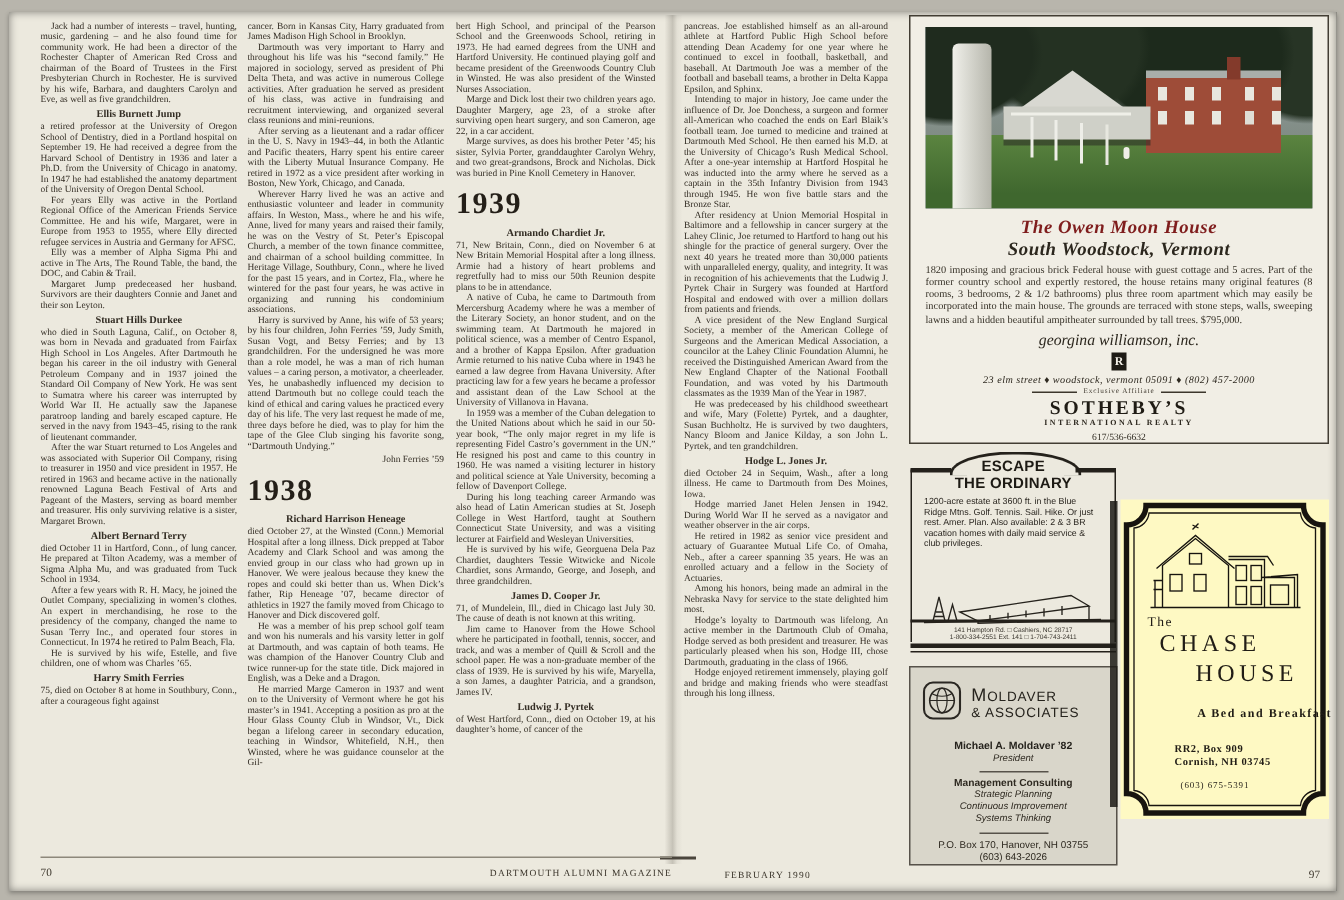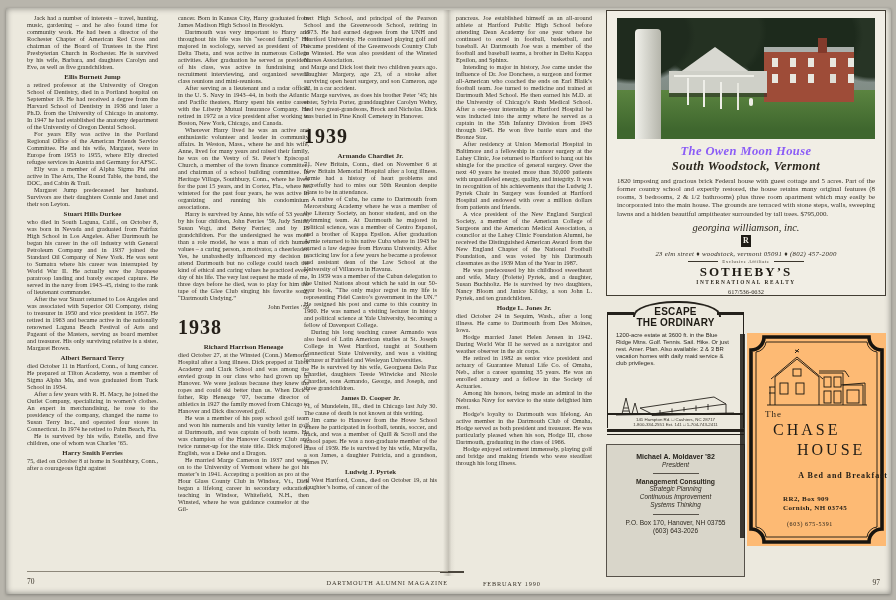--- a/index.html
+++ b/index.html
@@ -5,21 +5,21 @@
   html,body{margin:0;padding:0;}
   body{width:896px;height:600px;background:#b8b5ac;overflow:hidden;
        font-family:"Liberation Serif",serif;color:#2e2920;}
   .stage{position:relative;width:896px;height:600px;}
   .paper{position:absolute;left:6px;top:8px;right:5px;bottom:6px;background:#ece9de;
          box-shadow:0 0 6px rgba(0,0,0,.45) inset, 0 1px 3px rgba(0,0,0,.3);}
   
   .col{position:absolute;top:14px;height:560px;overflow:hidden;
        font-size:6.3px;line-height:7px;text-align:justify;color:#332d24;}
   .col-1{left:27px;width:131px;}
-  .col-2{left:178px;width:131px;}
+  .col-2{left:165px;width:131px;}
   .col-3{left:304px;width:133px;}
   .col-4{left:456px;width:136px;}
   .blk-p{text-indent:7px;}
   .blk-lead{text-indent:0;}
   .blk-h{font-weight:bold;text-align:center;font-size:6.9px;margin:3px 0 1px;text-indent:0;}
   .blk-year{font-weight:bold;text-align:left;font-size:20px;line-height:26px;margin:4px 0 3px;
             letter-spacing:1px;color:#241f18;}
   .blk-sig{text-align:right;margin:2px 0 2px;text-indent:0;}
   .gutter{position:absolute;left:443px;top:10px;width:12px;height:566px;
           background:linear-gradient(90deg,rgba(0,0,0,0) 0%,rgba(60,55,45,.22) 45%,rgba(60,55,45,.05) 70%,rgba(0,0,0,0) 100%);}
@@ -54,21 +54,21 @@
      border-left:36px solid transparent;border-right:36px solid transparent;border-bottom:26px solid #d8d8d1;}
   .ph-cottage-body{position:absolute;left:20%;top:44%;width:38%;height:18%;background:#cfd0c8;
      box-shadow:0 4px 0 rgba(40,40,34,.55);}
   .ph-porch-posts{position:absolute;left:27%;top:50%;width:2.5px;height:22%;background:#eeeee8;
      box-shadow:16px 2px 0 #eeeee8,33px 4px 0 #eeeee8,50px 5px 0 #e7e7df;}
   .ph-beam{position:absolute;left:22%;top:47%;width:31%;height:2.5px;background:#efefe8;}
   .ph-column{position:absolute;left:7%;top:9%;width:10%;height:95%;
      background:linear-gradient(90deg,#f0f0ea,#b5b5ab);border-radius:4px 4px 0 0;}
   .ph-statue{position:absolute;left:51.2%;top:66%;width:4px;height:8px;background:#efefe7;border-radius:2px;}
   .om-title{font-style:italic;font-weight:bold;font-size:12.5px;line-height:15px;margin-top:5px;
-            letter-spacing:.4px;color:#8b5cf6;}
+            letter-spacing:.4px;color:#7f1d1d;}
   .om-title2{font-style:italic;font-weight:bold;font-size:12.5px;line-height:14px;letter-spacing:.4px;color:#2c271e;}
   .om-body{margin:4px 10px 0;font-size:6.9px;line-height:8.3px;text-align:justify;color:#353026;}
   .om-agency{font-style:italic;font-size:10.5px;margin-top:4px;color:#2c271e;}
   .om-rlogo{margin-top:2px;width:10px;height:12px;background:#1e1b15;color:#f1eee5;
             font-size:8px;line-height:12px;text-align:center;font-weight:bold;}
   .om-addr{font-style:italic;font-size:6.8px;margin-top:3px;letter-spacing:.3px;}
   .om-affil{display:flex;align-items:center;gap:4px;margin-top:2px;font-size:4.8px;letter-spacing:.6px;color:#3c362c;}
   .om-affil::before,.om-affil::after{content:"";width:30px;height:1px;background:#3c362c;}
   .om-brand{font-size:13px;font-weight:bold;letter-spacing:2px;line-height:13px;margin-top:1px;color:#1f1b14;}
   .om-brand-sub{font-size:5.3px;font-weight:bold;letter-spacing:1.6px;margin-top:1px;}
@@ -101,21 +101,21 @@
   .mol-name div{font-size:9px;letter-spacing:.6px;line-height:11px;}
   .mol-name div::first-letter{font-size:12px;}
   .mol-person{font-weight:bold;font-size:7px;margin-top:8px;color:#26231d;}
   .mol-title{font-style:italic;font-size:6.4px;margin-top:1px;}
   .mol-rule{width:46px;height:1px;background:#57524a;margin-top:5px;}
   .mol-service{font-weight:bold;font-size:6.8px;margin-top:4px;}
   .mol-item{font-style:italic;font-size:6.4px;line-height:8px;}
   .mol-addr{font-size:6.6px;margin-top:4px;}
   .mol-phone{font-size:6.6px;margin-top:1px;}
   
-  .ad-chase{position:absolute;left:747px;top:333px;width:139px;height:213px;background:#fdba74;}
+  .ad-chase{position:absolute;left:747px;top:333px;width:139px;height:213px;background:#fef9c3;}
   .chase-frame{position:absolute;left:0;top:0;}
   .chase-inner{position:absolute;inset:10px;font-family:"Liberation Serif",serif;color:#211d16;}
   .ch-art{position:absolute;left:8px;top:4px;}
   .ch-the{position:absolute;left:8px;top:66px;font-size:9px;letter-spacing:1px;}
   .ch-name1{position:absolute;left:16px;top:78px;font-size:16px;letter-spacing:3px;}
   .ch-name2{position:absolute;left:40px;top:98px;font-size:16px;letter-spacing:3px;}
   .ch-tag{position:absolute;left:12px;top:128px;width:100%;text-align:right;font-weight:bold;
           font-size:8px;letter-spacing:1px;}
   .ch-addr{position:absolute;left:26px;top:152px;font-size:7px;line-height:9px;font-weight:bold;letter-spacing:.4px;}
   .ch-phone{position:absolute;left:30px;top:178px;font-size:6px;letter-spacing:.6px;}
@@ -248,20 +248,35 @@
     <div class="esc-rule"></div>
     <div class="esc-addr">
       <div>141 Hampton Rd. □ Cashiers, NC 28717</div>
       <div>1-800-334-2551 Ext. 141 □ 1-704-743-2411</div>
     </div>
     <div class="esc-dbl1"></div>
     <div class="esc-dbl2"></div>
   </div>
 
   <div class="ad-moldaver">
+    <div class="mol-top">
+      <span>
+        <svg width="28" height="28" viewBox="0 0 28 28" fill="none" stroke="#2a2722" stroke-width="1.4">
+          <rect x="2" y="2" width="24" height="24" rx="6"></rect>
+          <circle cx="14" cy="14" r="8.2" stroke-width="1.1"></circle>
+          <ellipse cx="14" cy="14" rx="3.4" ry="8.2" stroke-width="0.8"></ellipse>
+          <line x1="5.8" y1="14" x2="22.2" y2="14" stroke-width="0.8"></line>
+          <path d="M7 9.2 C10.5 11.8 17.5 11.8 21 9.2" stroke-width="0.8"></path>
+        </svg>
+      </span>
+      <div class="mol-name">
+        <div>MOLDAVER</div>
+        <div>&amp; ASSOCIATES</div>
+      </div>
+    </div>
     <div class="mol-person">Michael A. Moldaver ’82</div>
     <div class="mol-title">President</div>
     <div class="mol-rule"></div>
     <div class="mol-service">Management Consulting</div>
     <div class="mol-item">Strategic Planning</div>
     <div class="mol-item">Continuous Improvement</div>
     <div class="mol-item">Systems Thinking</div>
     <div class="mol-rule"></div>
     <div class="mol-addr">P.O. Box 170, Hanover, NH 03755</div>
     <div class="mol-phone">(603) 643-2026</div>

